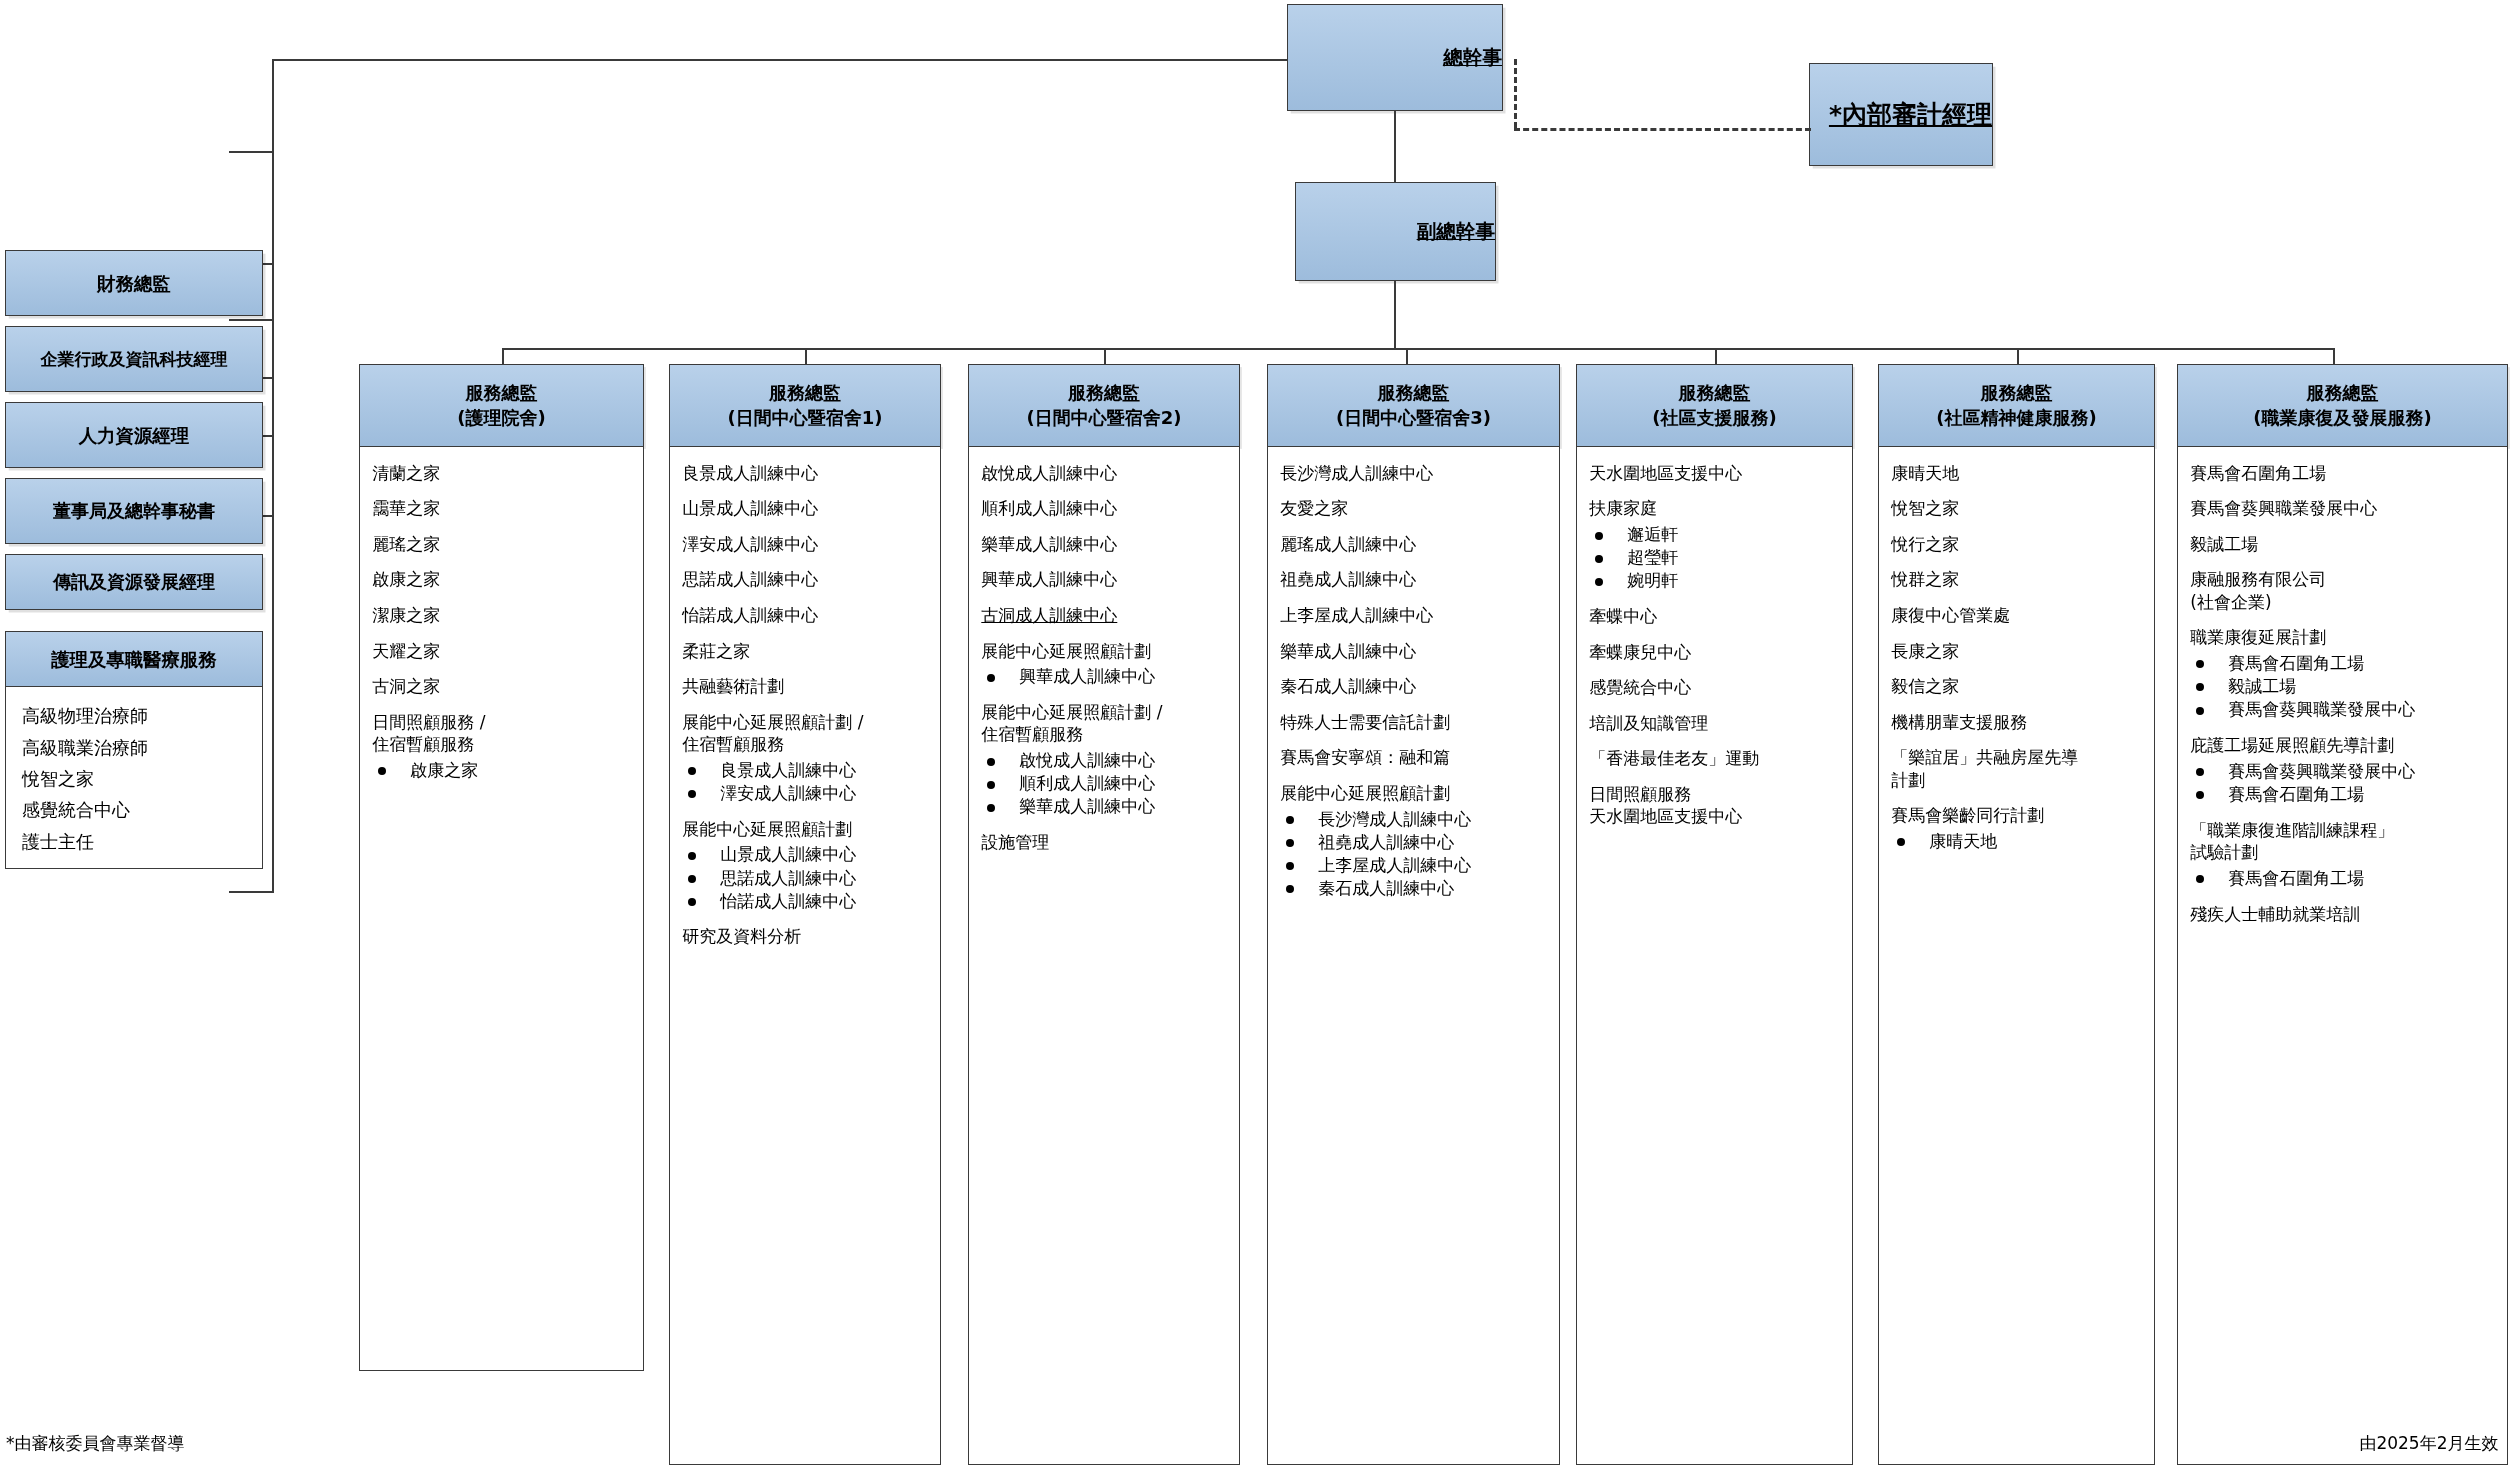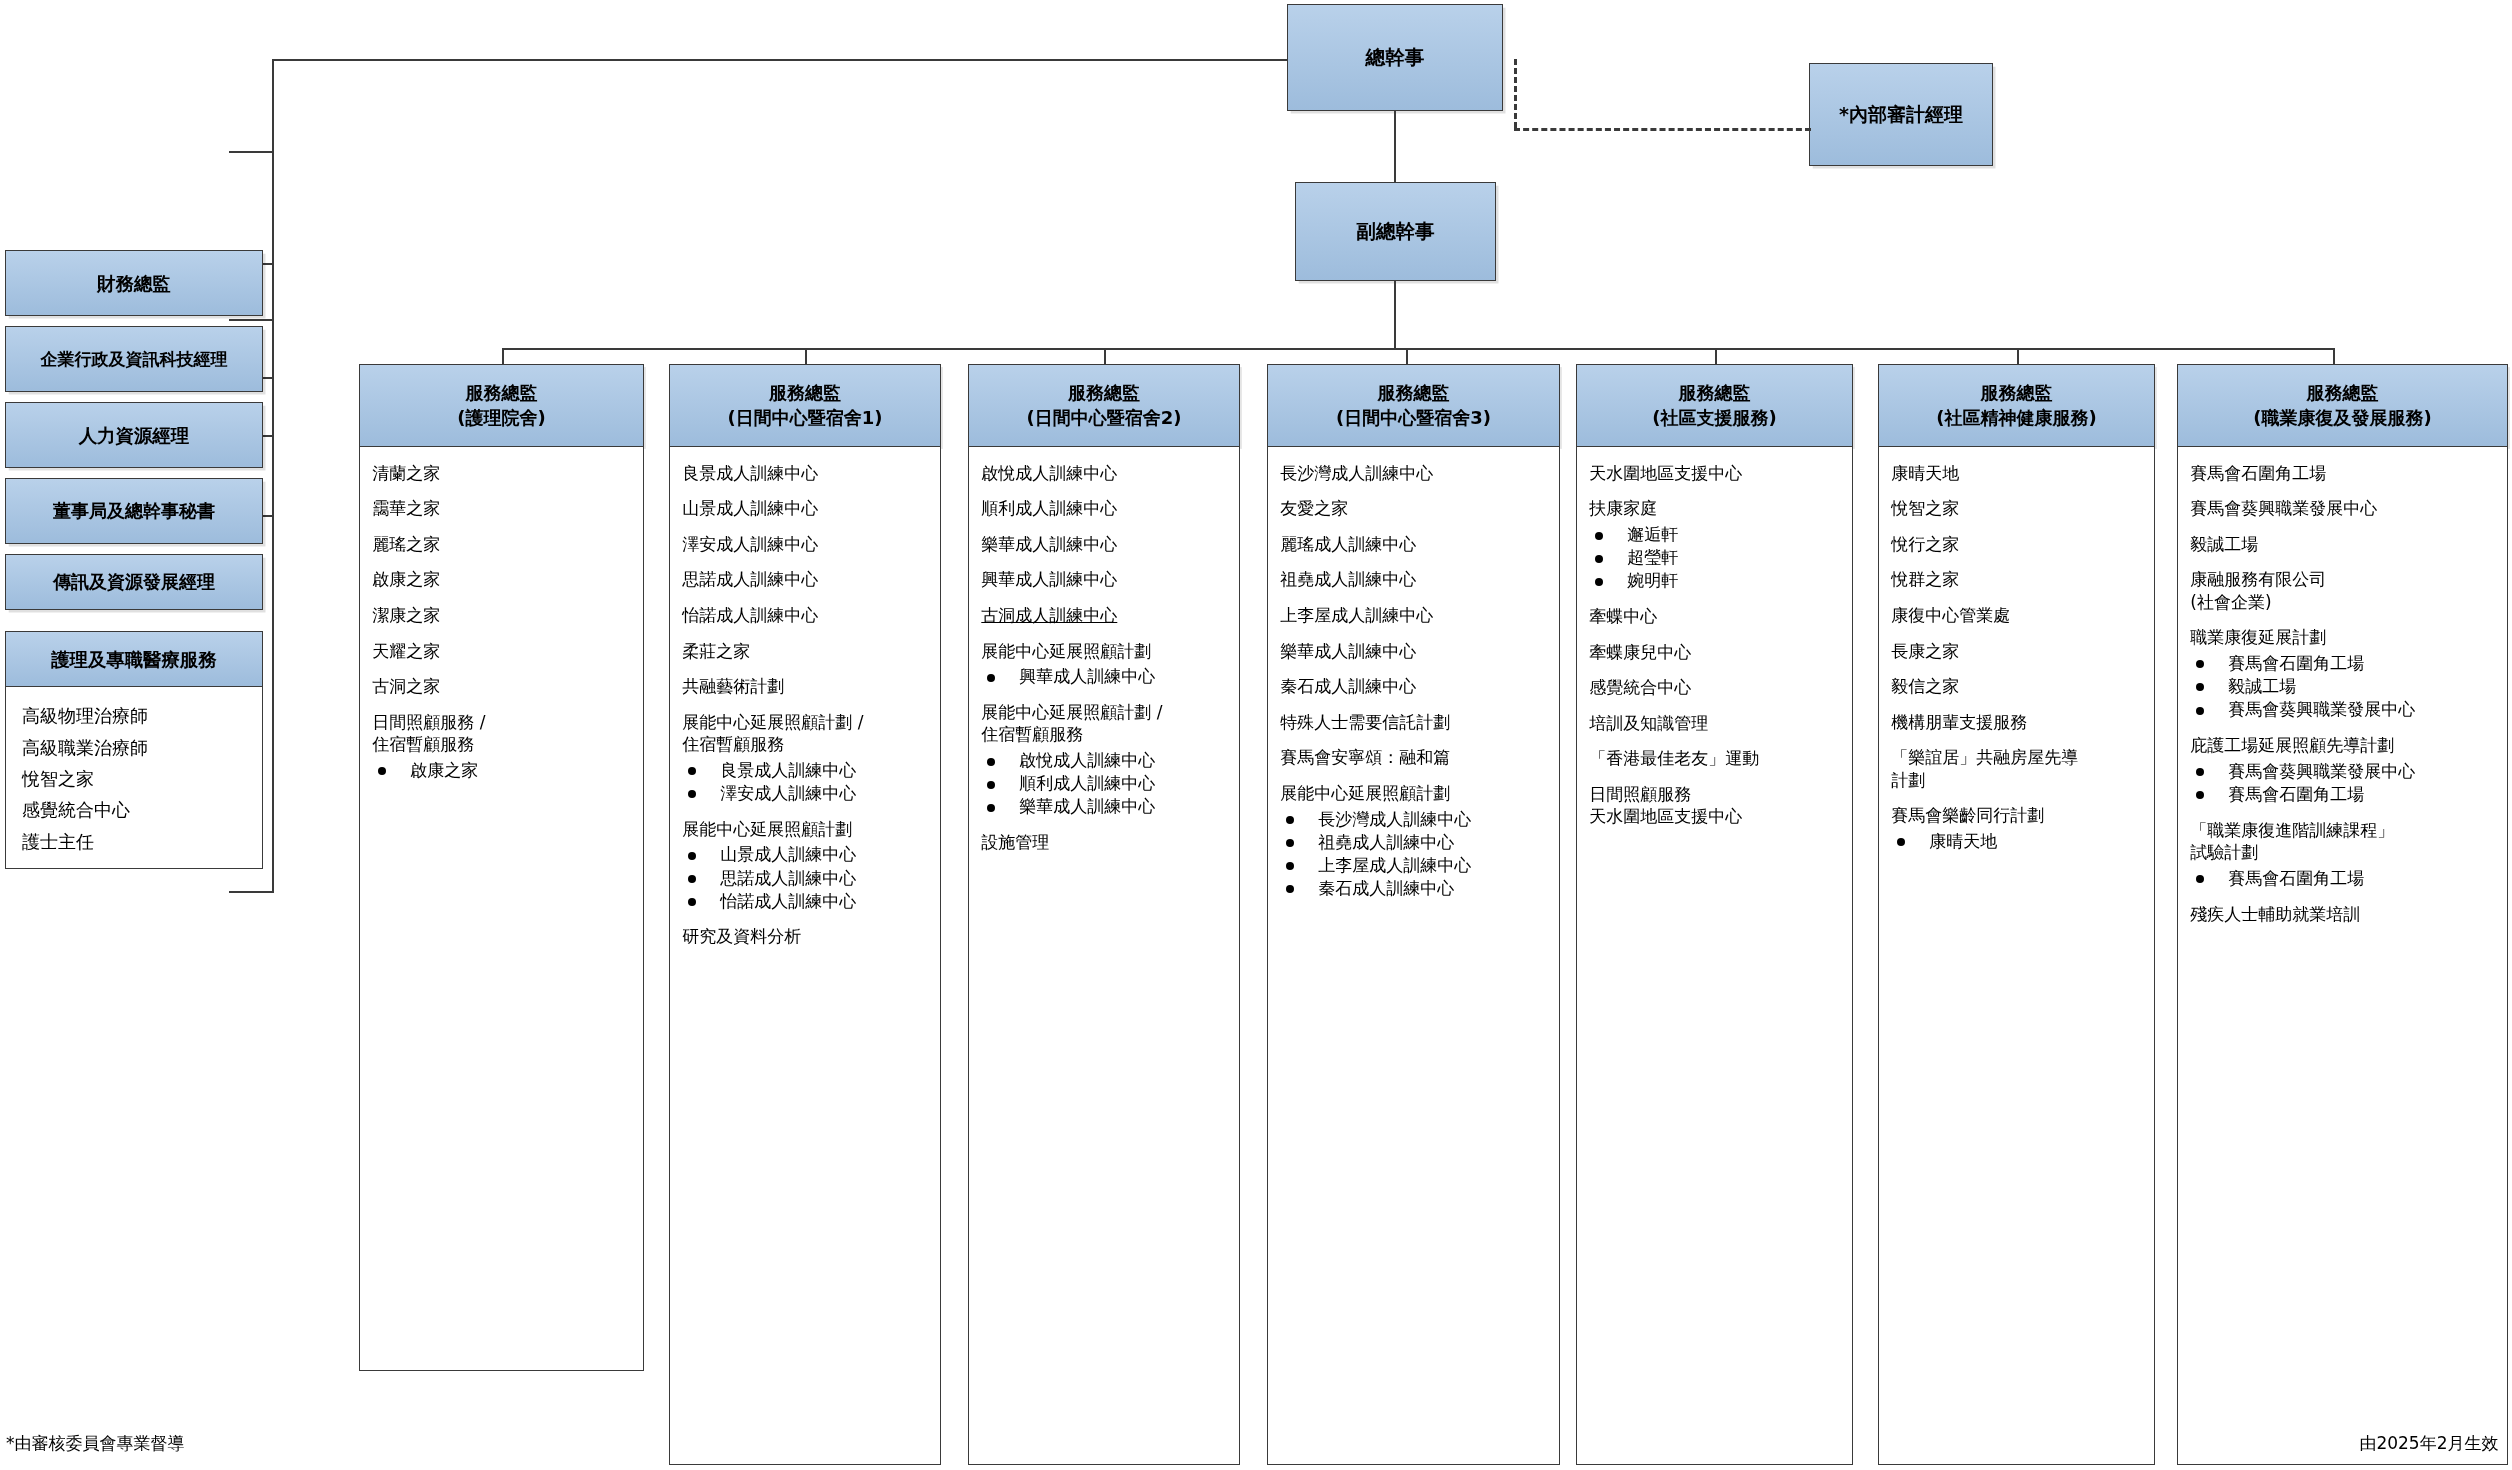--- a/index.html
+++ b/index.html
@@ -17,24 +17,25 @@
 
   
   .bluebox{
     position:absolute;
     box-sizing:border-box;
     border:1.8px solid #3a3a3a;
     background:linear-gradient(to bottom,#b9d1ea 0%,#9dbcdc 100%);
     box-shadow:3.1px 3.1px 0 -0.6px rgba(0,0,0,0.12);
     display:flex;
     align-items:center;
-    justify-content:center;
+    justify-content:flex-end;
     text-align:center;
     font-weight:bold;
     line-height:1.28;
+    text-decoration:underline;
   }
   .bluebox .t{white-space:pre-line;}
 
   
   .ln{position:absolute;background:#3a3a3a;}
   .lnh{height:1.8px;}
   .lnv{width:1.8px;}
 
   .dash-h{
     position:absolute;
@@ -152,21 +153,21 @@
 </style>
 </head>
 <body>
 
 <div id="page">
 
   <div class="bluebox" id="box-ce" style="left:1287px;top:3.7px;width:216px;height:107px;font-size:19.6px;">
     <span class="t">總幹事</span>
   </div>
 
-  <div class="bluebox" id="box-audit" style="left:1809px;top:63px;width:184px;height:103px;font-size:19px;">
+  <div class="bluebox" id="box-audit" style="left:1809px;top:63px;width:184px;height:103px;font-size:25px;">
     <span class="t">*內部審計經理</span>
   </div>
 
   <div class="bluebox" id="box-dce" style="left:1295px;top:182px;width:201px;height:99px;font-size:19.6px;">
     <span class="t">副總幹事</span>
   </div>
 
   <div class="dash-v" style="left:1514px;top:59px;height:69px;"></div>
   <div class="dash-h" style="left:1514px;top:128px;width:297px;"></div>
 

